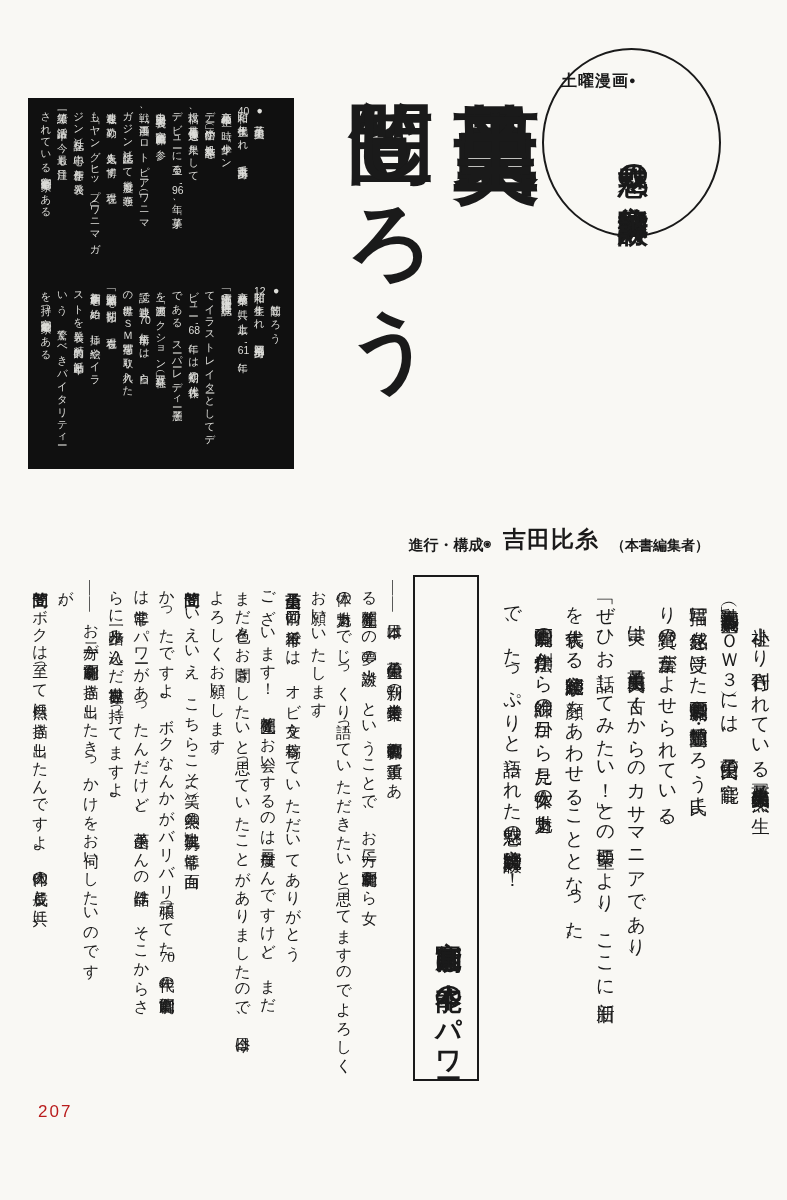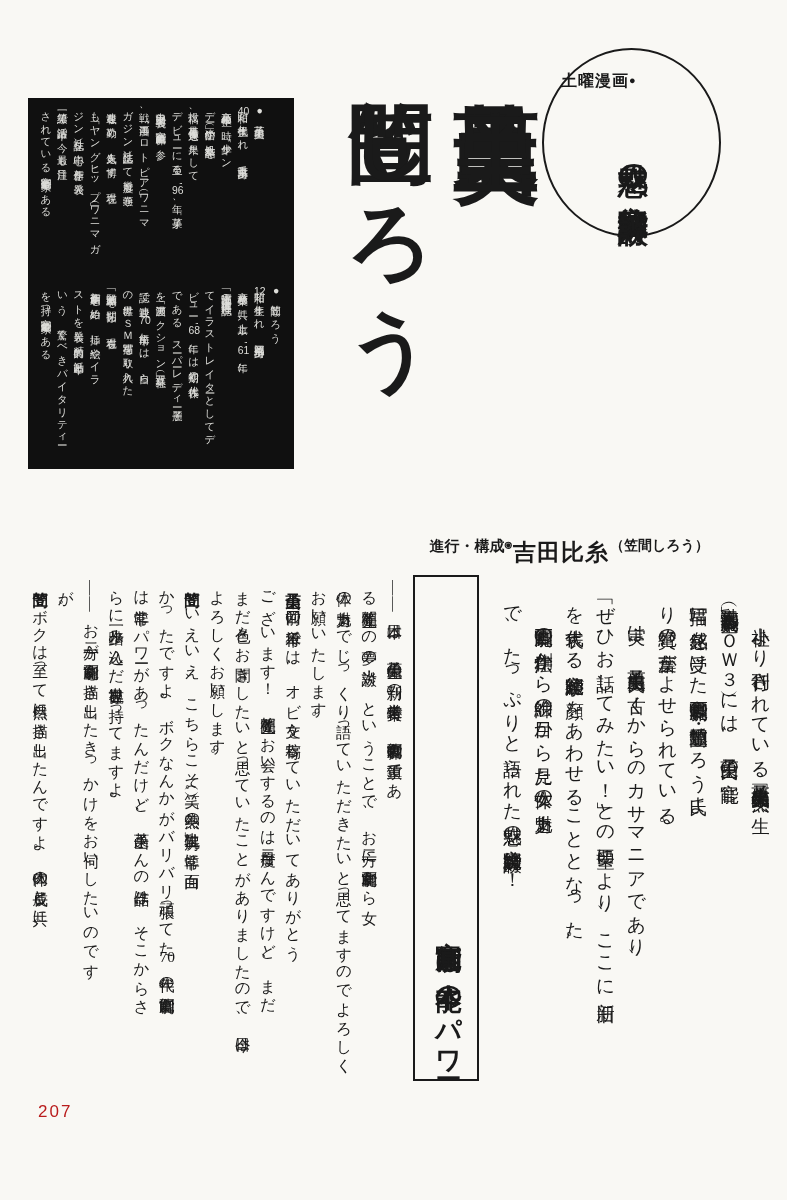--- a/index.html
+++ b/index.html
@@ -42,25 +42,25 @@
   .profile{
     writing-mode:vertical-rl; text-orientation:mixed;
     font-size:10.5px; letter-spacing:1px; line-height:16.4px;
   }
   .profile-kashiyama{ height:178px; }
   .profile-kasama{ height:181px; margin-top:2px; }
 
   
   .credit{
     position:absolute; right:78px; top:524px;
-    display:flex; align-items:center; gap:1px;
+    display:flex; align-items:flex-end; gap:12px;
     font-family:"Liberation Sans", sans-serif; font-weight:bold;
   }
   .credit-role{ font-size:15px; }
-  .credit-name{ font-size:23px; letter-spacing:1px;margin-top:13px; }
+  .credit-name{ font-size:23px; letter-spacing:1px; }
   .credit-note{ font-size:14px; }
 
   
   .lead{
     position:absolute; top:593px; right:12px; height:487px;
     font-size:18.5px; letter-spacing:0.9px; line-height:31px;
   }
   .section-box{
     position:absolute; left:413px; top:575px; width:66px; height:506px;
     border:2px solid #1a1a1a; box-sizing:border-box;
@@ -132,21 +132,21 @@
         <div>新作劇画を始め、挿し絵やイラ</div>
         <div>ストを発表し精力的に活動中と</div>
         <div>いう、驚くべきバイタリティー</div>
         <div>を持つ官能劇画家である</div>
       </div>
   </div>
 
   <div class="credit">
     <span class="credit-role">進行・構成◉</span>
     <span class="credit-name">吉田比糸</span>
-    <span class="credit-note">（笠間しろう）</span>
+    <span class="credit-note">（本書編集者）</span>
   </div>
 
   <div class="lead vert">
       <div>　小社より刊行されている菓子山美里作品集「美熱の生</div>
       <div>乳房」（官能劇画大全ＮＯＷ３）には、菓子山氏の官能</div>
       <div>描写に感銘を受けた官能劇画界の重鎮・笠間しろう氏よ</div>
       <div>り絶賛の言葉がよせられている。</div>
       <div>　実は、菓子山美里氏も古くからのカサマニアであり、</div>
       <div>「ぜひお話してみたい！」との要望により、ここに新旧</div>
       <div>を代表する官能絵師が顔をあわせることとなった。</div>

